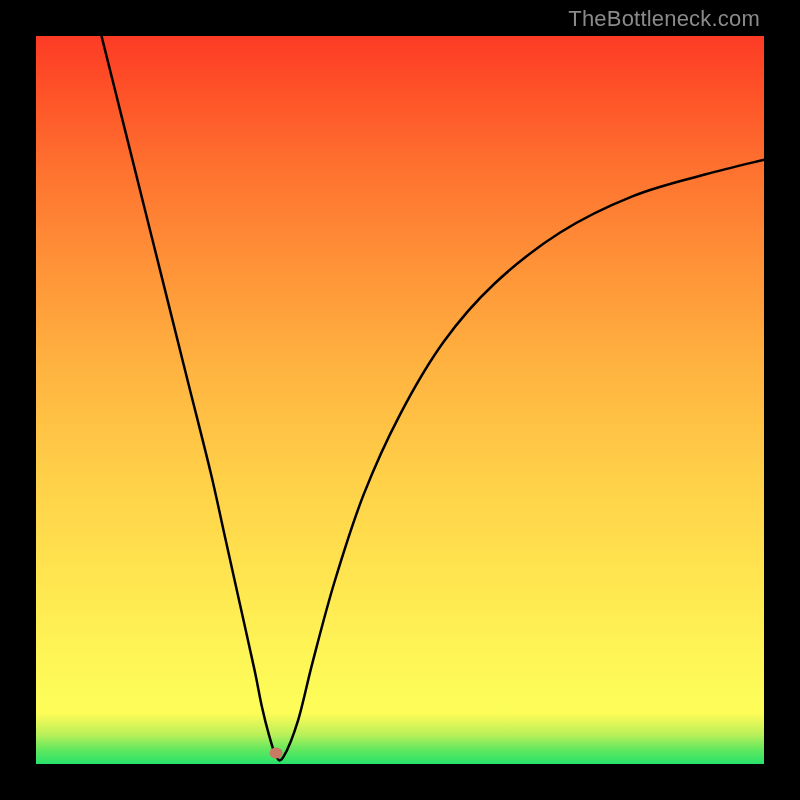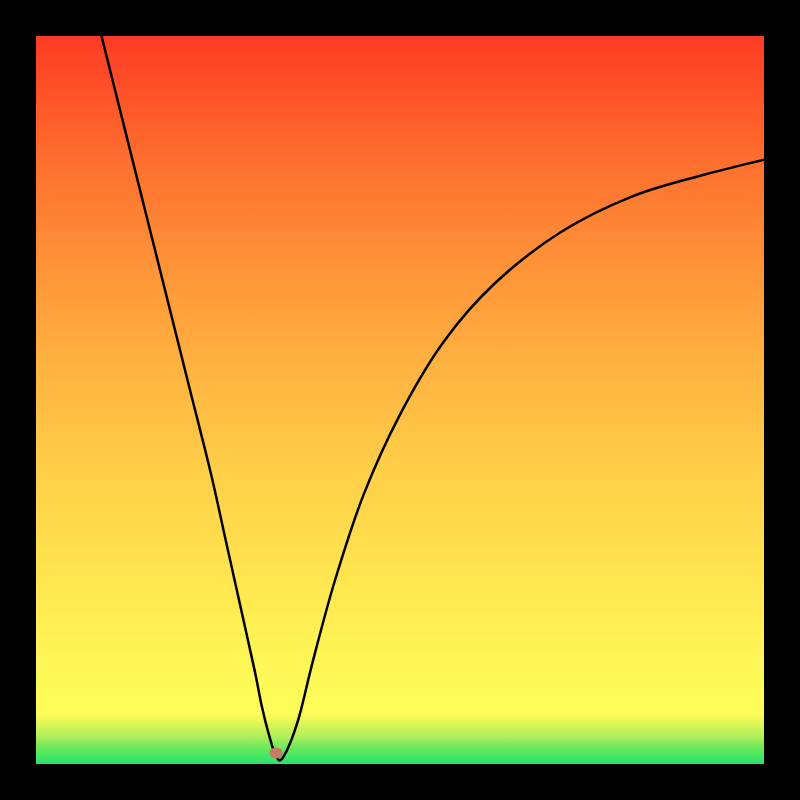--- a/index.html
+++ b/index.html
@@ -56,20 +56,21 @@
     border-radius: 50%;
     background: #c97a65;
     transform: translate(-50%, -50%);
   }
 </style>
 </head>
 <body>
 
 <div class="container">
 
+  <div class="watermark">TheBottleneck.com</div>
 
   <div class="plot-area">
     <svg class="curve" viewBox="0 0 728 728" preserveAspectRatio="none">
       <path d="M 65.52 0 C 69.16 14.560000000000002 80.08 58.24000000000001 87.36 87.36000000000001 C 94.64 116.48000000000002 101.92 145.60000000000002 109.2 174.72000000000003 C 116.48 203.84000000000003 123.75999999999999 232.95999999999998 131.04 262.08 C 138.32 291.2 145.6 320.32 152.88 349.44 C 160.16 378.56 168.65333333333334 411.32 174.72 436.8 C 180.78666666666666 462.28000000000003 184.42666666666668 480.48 189.28 502.32 C 194.13333333333333 524.16 198.9866666666667 546 203.84000000000003 567.84 C 208.69333333333336 589.6800000000001 214.76000000000002 616.3733333333333 218.4 633.36 C 222.04 650.3466666666667 223.25333333333333 658.84 225.68 669.76 C 228.10666666666668 680.68 230.53333333333333 690.3866666666667 232.96 698.88 C 235.38666666666668 707.3733333333333 237.81333333333333 717.08 240.24 720.72 C 242.66666666666669 724.36 243.88000000000002 726.7866666666666 247.52 720.72 C 251.16 714.6533333333334 257.22666666666663 700.0933333333334 262.08 684.32 C 266.93333333333334 668.5466666666667 270.5733333333333 649.1333333333332 276.64 626.0799999999999 C 282.70666666666665 603.0266666666666 289.9866666666666 573.9066666666666 298.47999999999996 546 C 306.9733333333333 518.0933333333334 316.68 486.5466666666666 327.6 458.64 C 338.52000000000004 430.73333333333335 350.6533333333333 404.03999999999996 364 378.56 C 377.3466666666667 353.08000000000004 391.90666666666675 327.6 407.68000000000006 305.76000000000005 C 423.4533333333334 283.9200000000001 439.2266666666667 265.71999999999997 458.64 247.51999999999998 C 478.0533333333333 229.32 501.1066666666666 211.12000000000006 524.16 196.56000000000006 C 547.2133333333333 182.00000000000006 572.6933333333333 169.86666666666665 596.9599999999999 160.15999999999997 C 621.2266666666666 150.4533333333333 647.92 144.3866666666666 669.76 138.31999999999994 C 691.6 132.25333333333327 718.2933333333333 126.18666666666665 728 123.75999999999999" fill="none" stroke="#000" stroke-width="2.5" stroke-linecap="round" stroke-linejoin="round"></path>
     </svg>
     <div class="dot" style="left: 240.24px; top: 717.08px;"></div>
   </div>
 
 </div>
 

